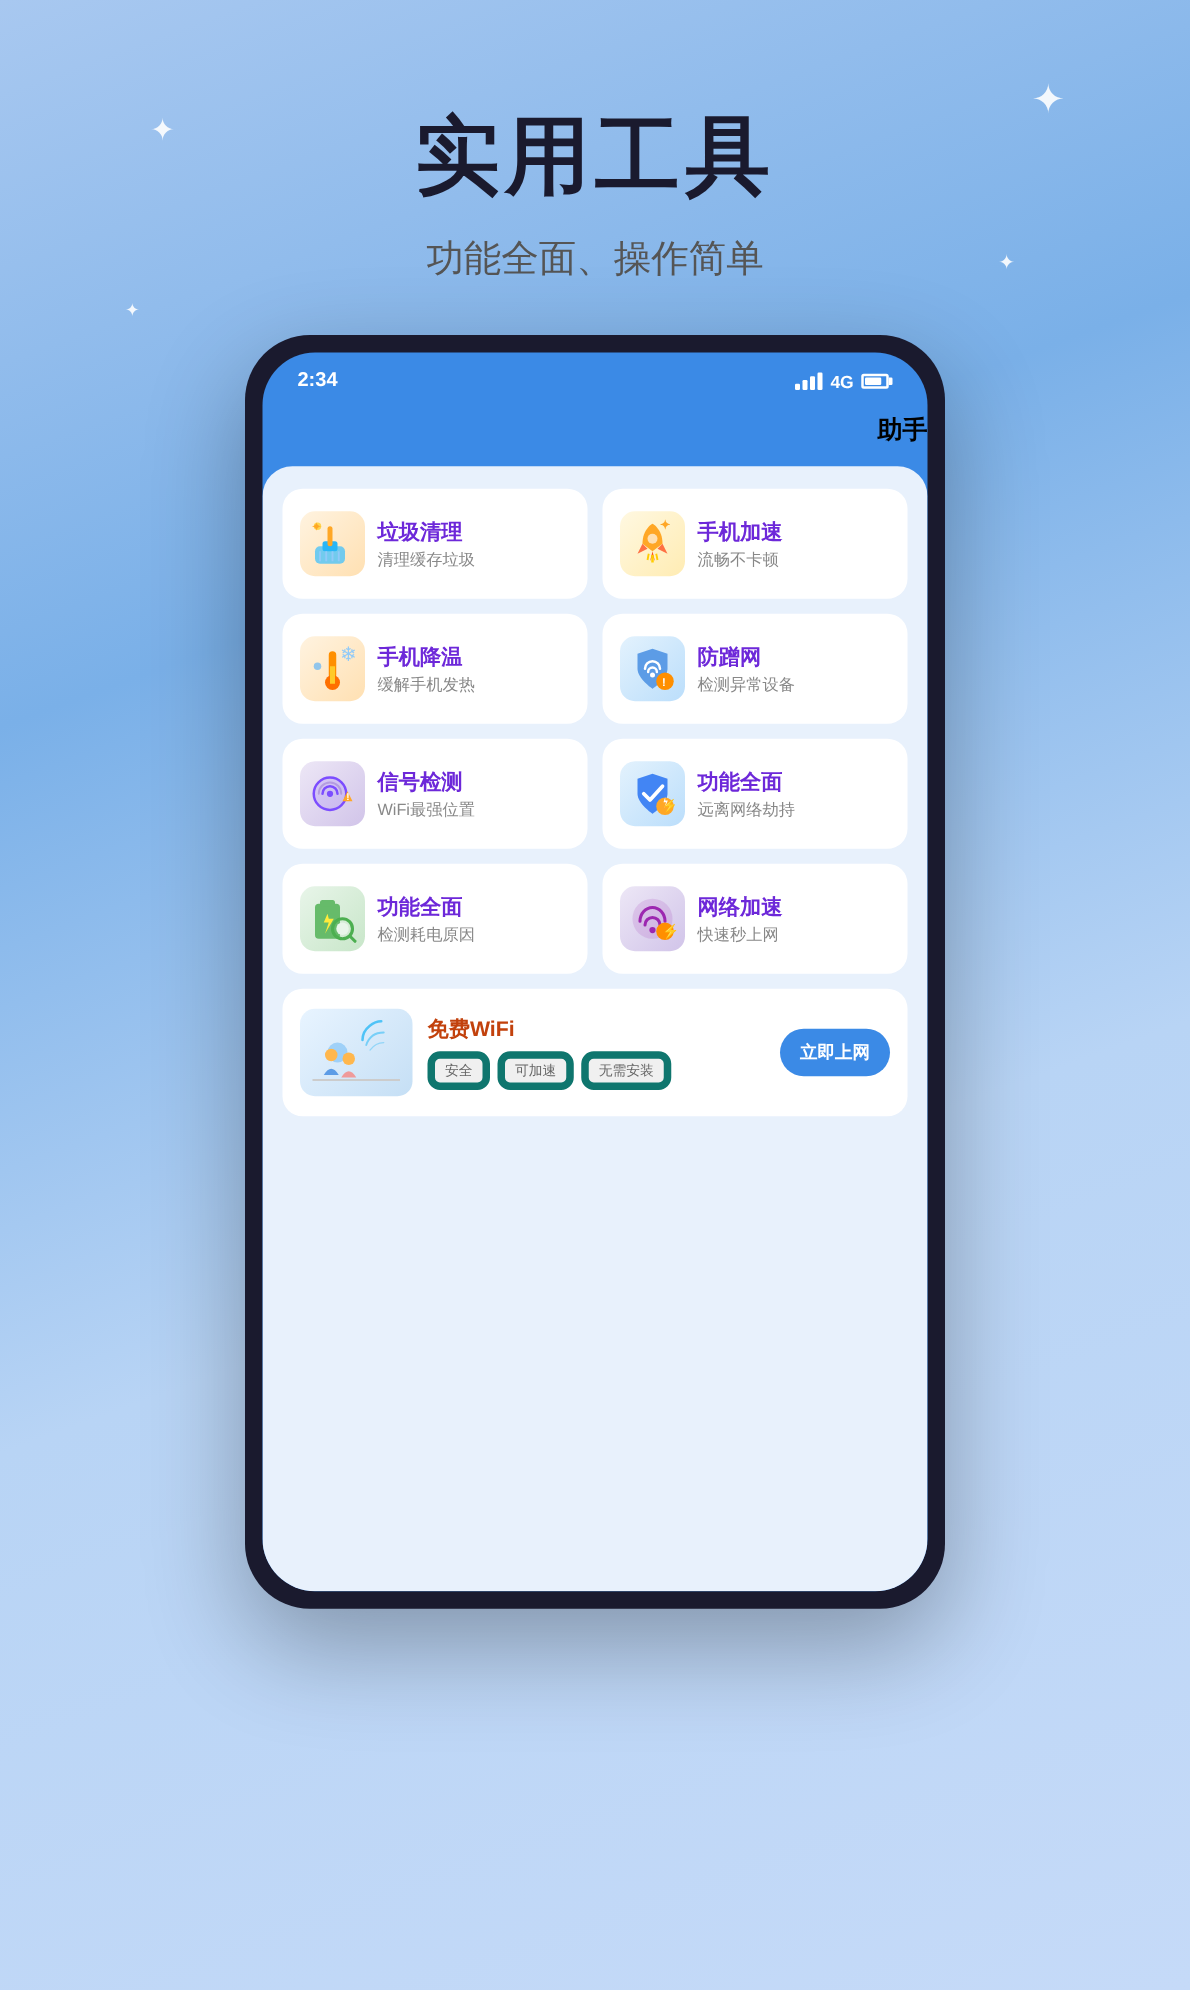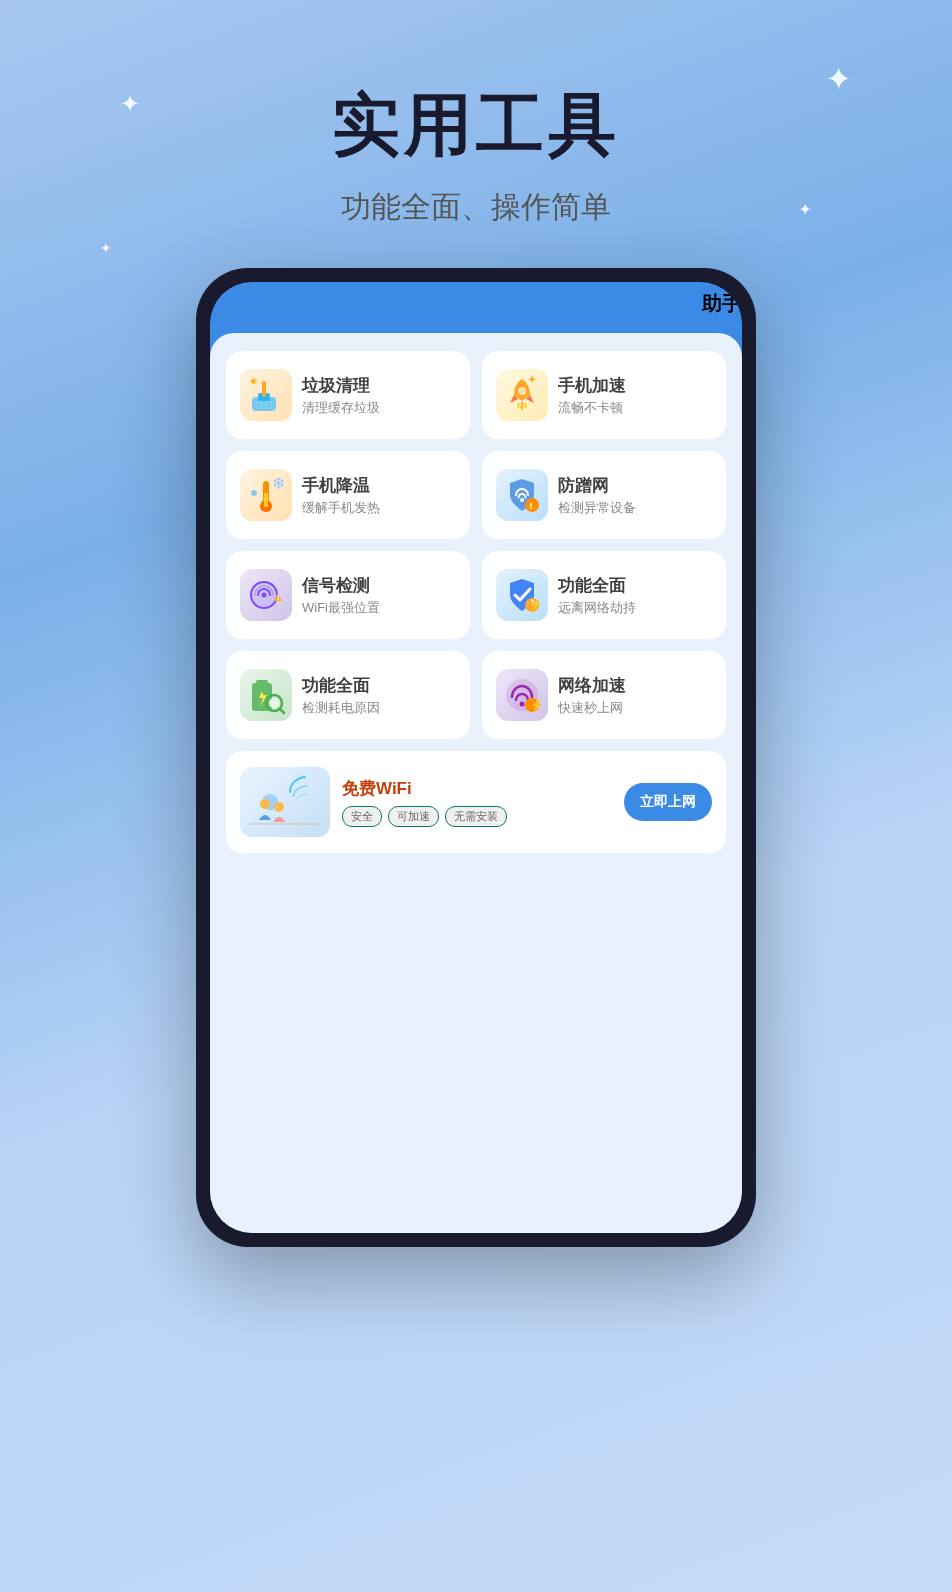--- a/index.html
+++ b/index.html
@@ -171,21 +171,21 @@
     }
 
     .tool-info {
       display: flex;
       flex-direction: column;
     }
 
     .tool-name {
       font-size: 17px;
       font-weight: 700;
-      color: #404040;
+      color: #6d28d9;
     }
 
     .tool-desc {
       font-size: 13px;
       color: #888;
       margin-top: 2px;
     }
 
     
     .wifi-card {
@@ -225,21 +225,21 @@
       display: flex;
       gap: 6px;
     }
 
     .wifi-tag {
       background: #f0f0f0;
       border-radius: 10px;
       padding: 2px 8px;
       font-size: 11px;
       color: #666;
-      border: 1px solid #0f766e;
+      border: 6px solid #0f766e;
       text-align: right;
     }
 
     .wifi-btn {
       background: #3b8ae6;
       color: white;
       border: none;
       border-radius: 20px;
       padding: 10px 16px;
       font-size: 14px;
@@ -297,20 +297,38 @@
 <div class="sparkle" style="top:240px; left:100px; font-size:14px;">✦</div>
 
 <div class="header-section">
   <div class="main-title">实用工具</div>
   <div class="sub-title">功能全面、操作简单</div>
 </div>
 
 <div class="phone-container">
   <div class="phone-inner">
 
+    <div class="status-bar">
+      <span>2:34</span>
+      <div class="status-right">
+        <div class="signal-bars">
+          <span></span>
+            <span></span>
+            <span></span>
+            <span></span>
+        </div>
+        <span>4G</span>
+        <div class="battery">
+          <div class="battery-body">
+            <div class="battery-fill"></div>
+          </div>
+          <div class="battery-tip"></div>
+        </div>
+      </div>
+    </div>
 
     <div class="app-title">助手</div>
 
     <div class="content-area">
 
       <div class="grid-2col">
 
         <div class="tool-card">
           <div class="tool-card-inner">
             <div class="icon-circle icon-broom">

